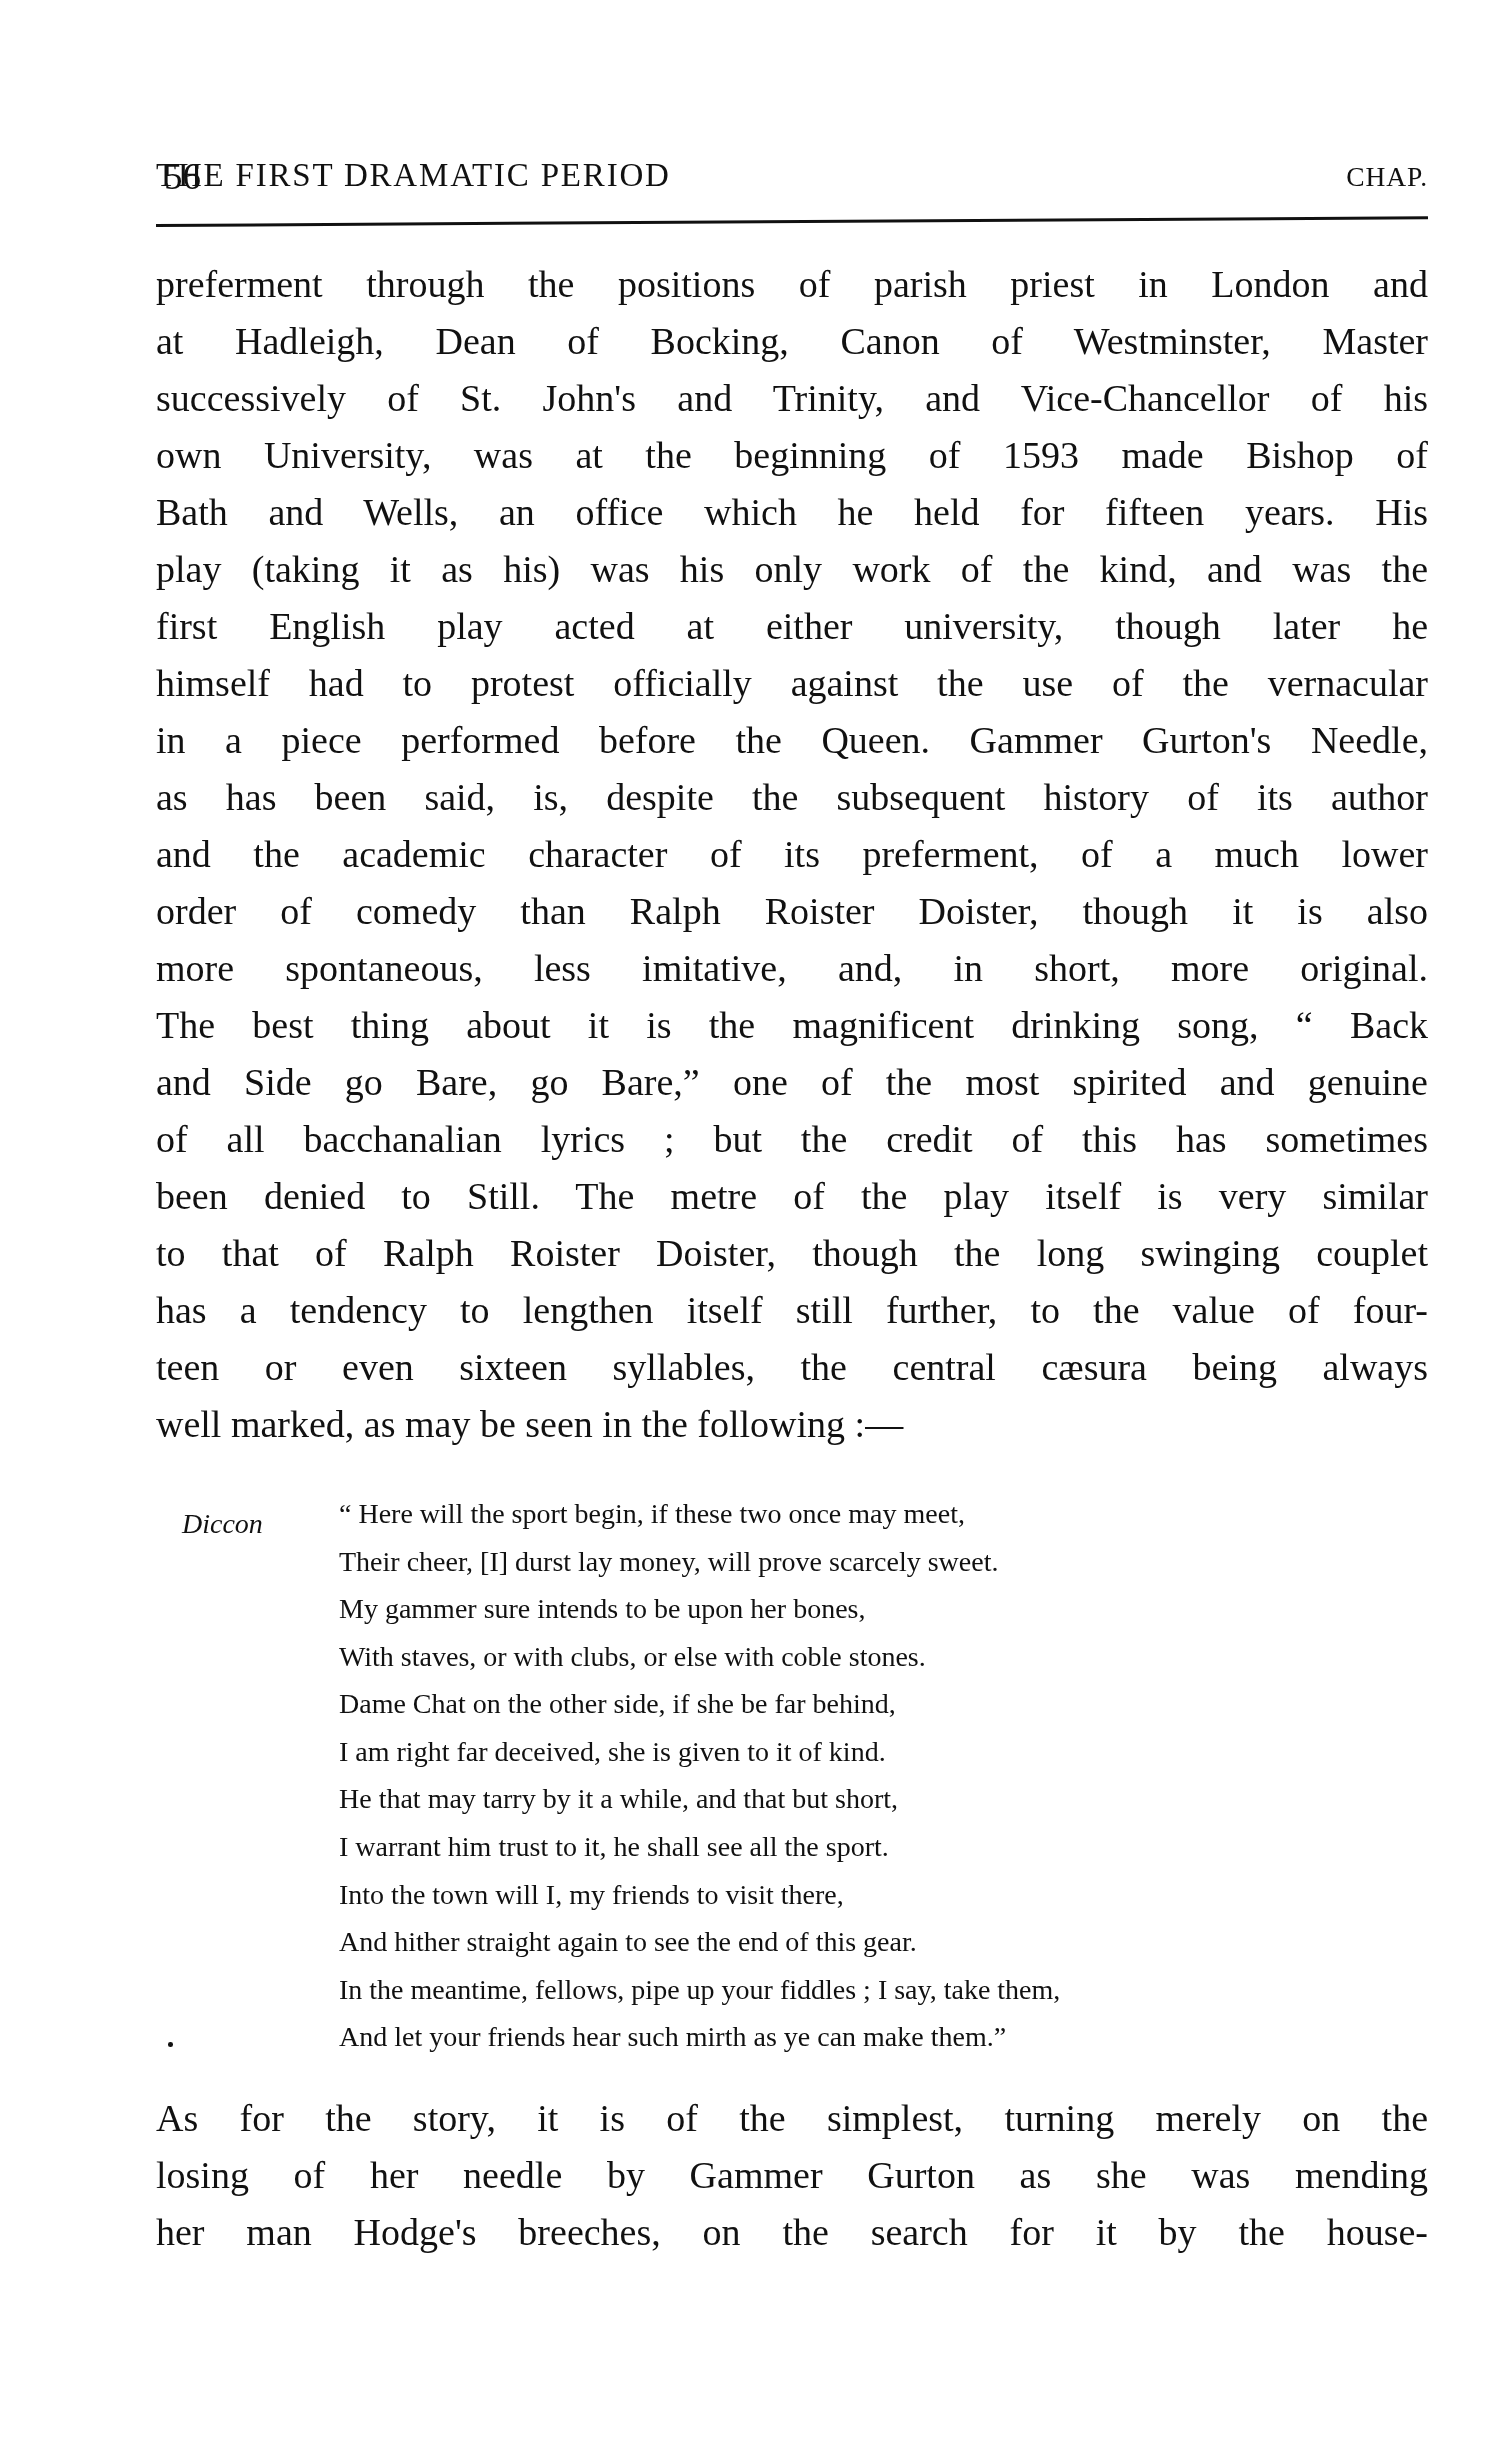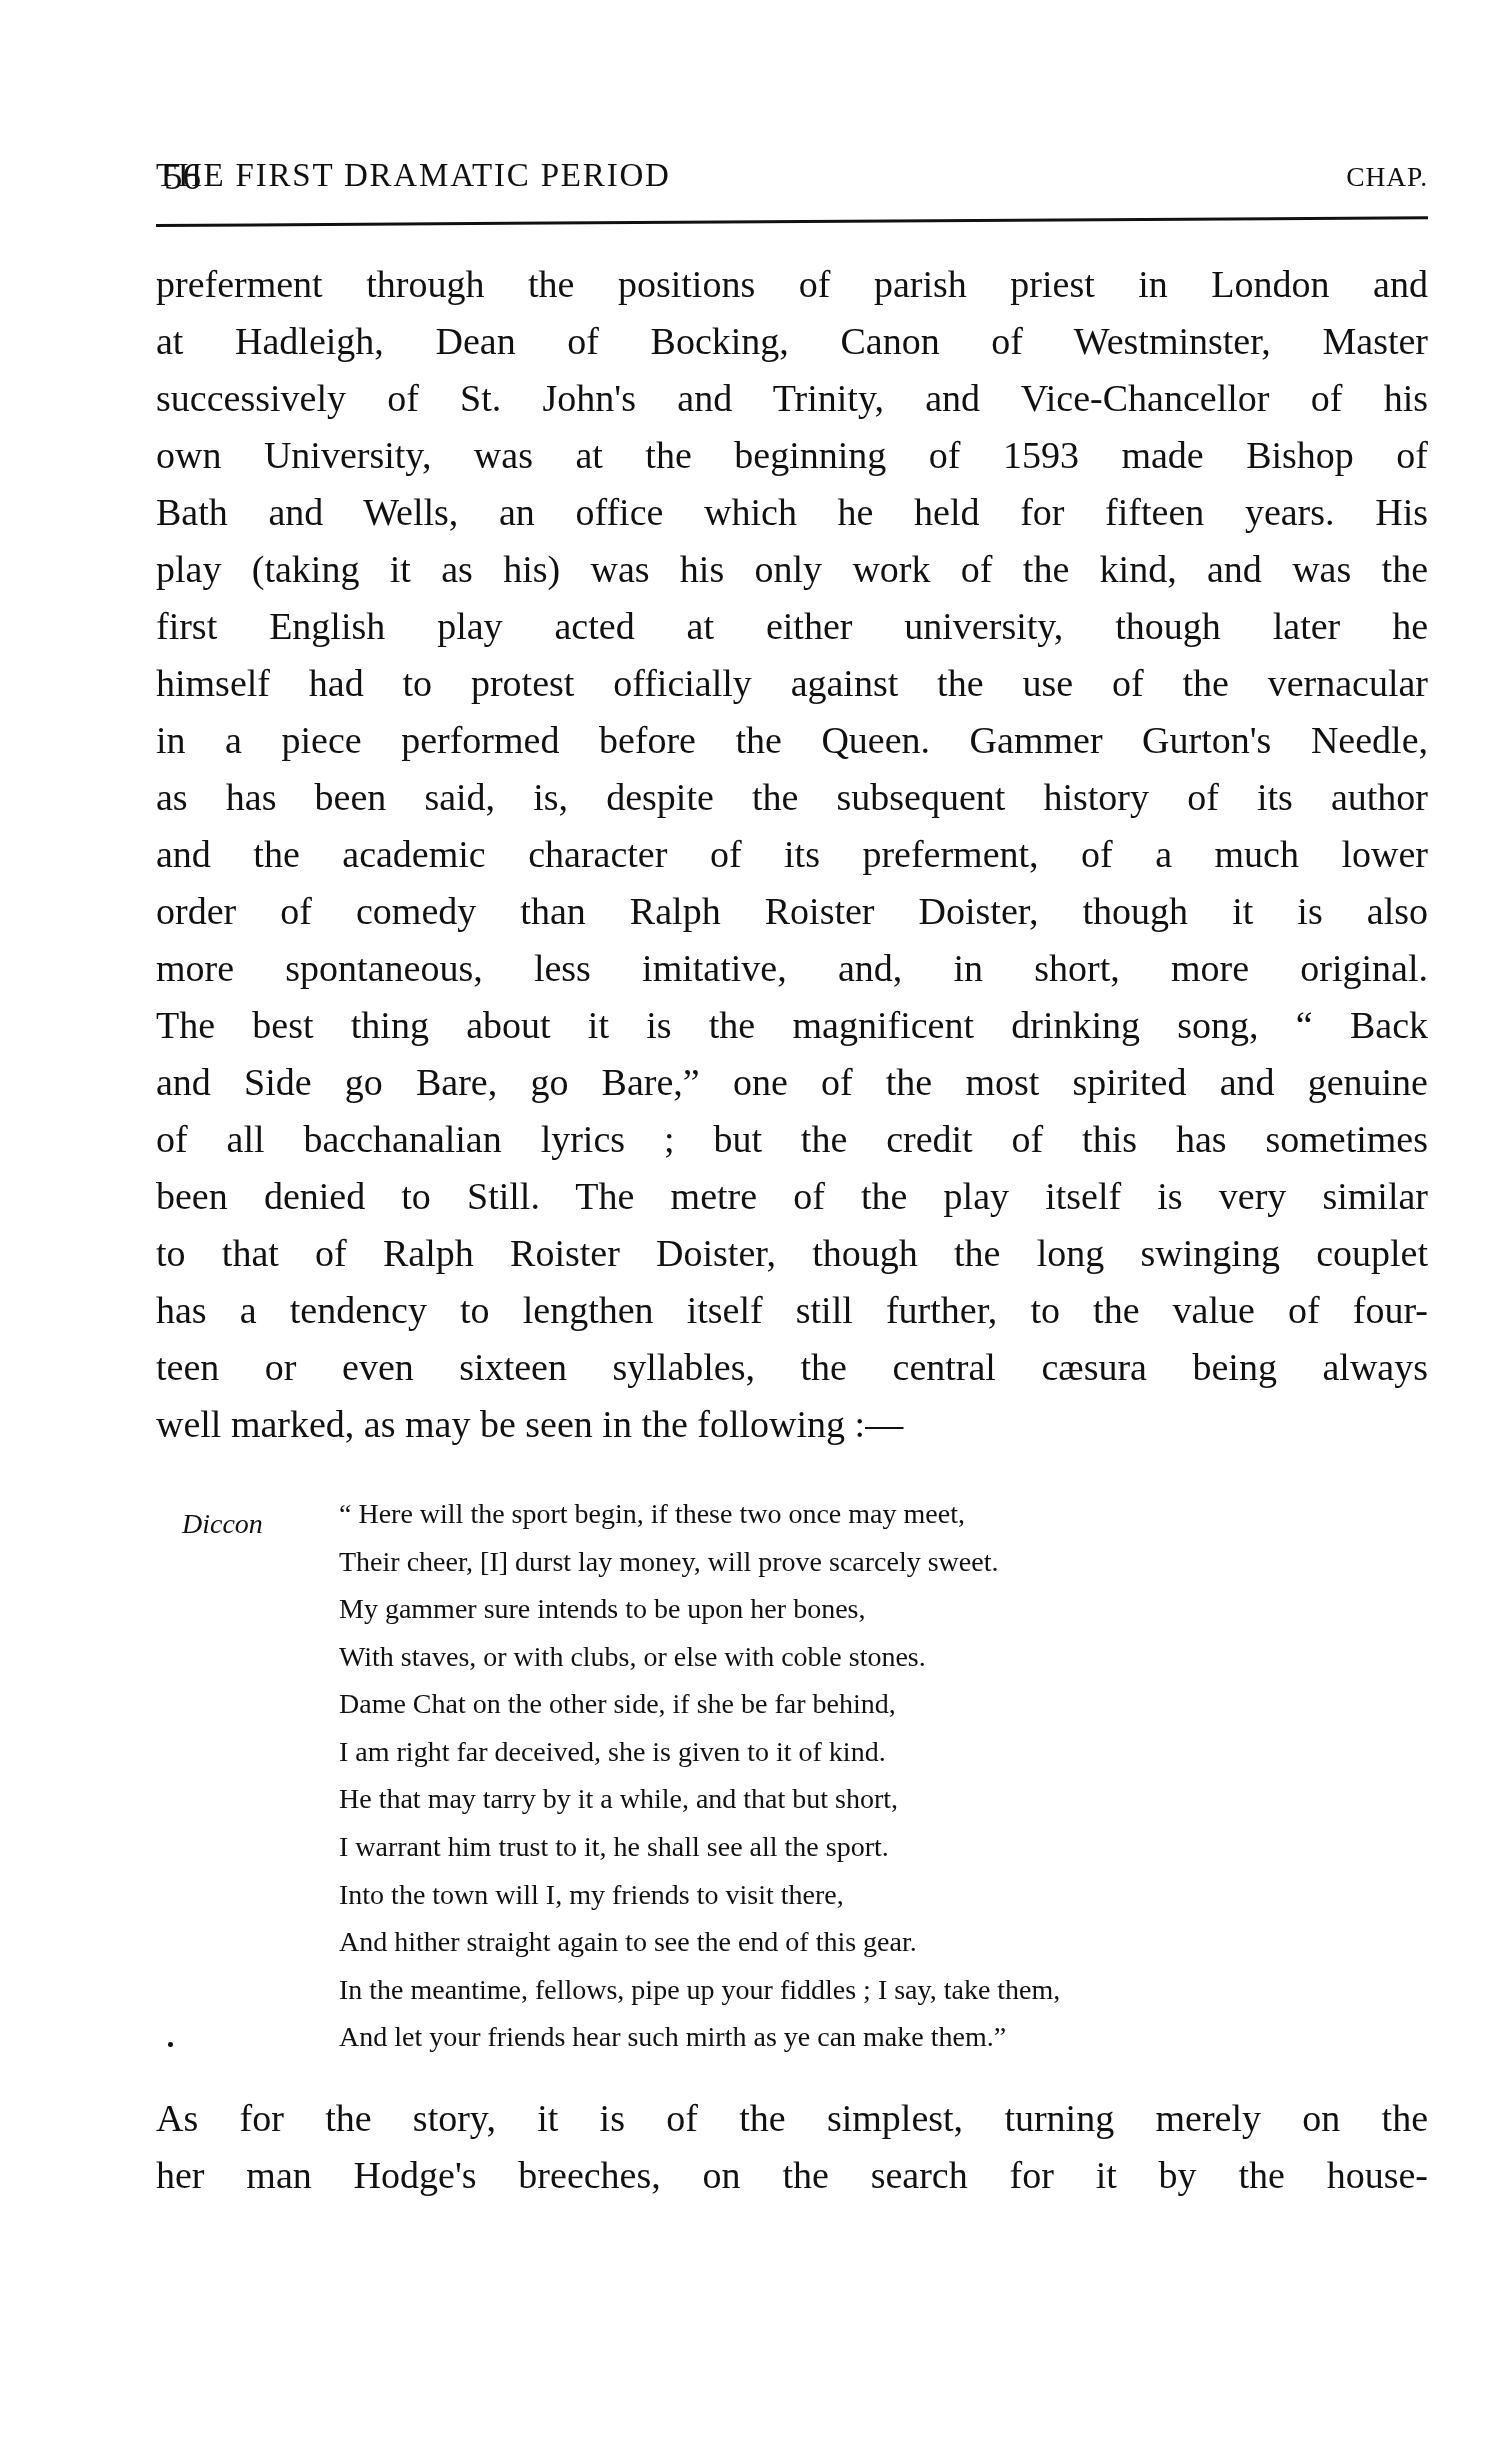--- a/index.html
+++ b/index.html
@@ -69,15 +69,16 @@
   <span class="vline" style="top:381px">Into the town will I, my friends to visit there,</span>
   <span class="vline" style="top:428px">And hither straight again to see the end of this gear.</span>
   <span class="vline" style="top:476px">In the meantime, fellows, pipe up your fiddles ; I say, take them,</span>
   <span class="vline" style="top:523px">And let your friends hear such mirth as ye can make them.”</span>
 </div>
 
 <div class="mark"></div>
 
 <div class="body-text p2">
   <span class="line">As for the story, it is of the simplest, turning merely on the</span>
+  <span class="line">losing of her needle by Gammer Gurton as she was mending</span>
   <span class="line">her man Hodge's breeches, on the search for it by the house-</span>
 </div>
 
 
 </body></html>

